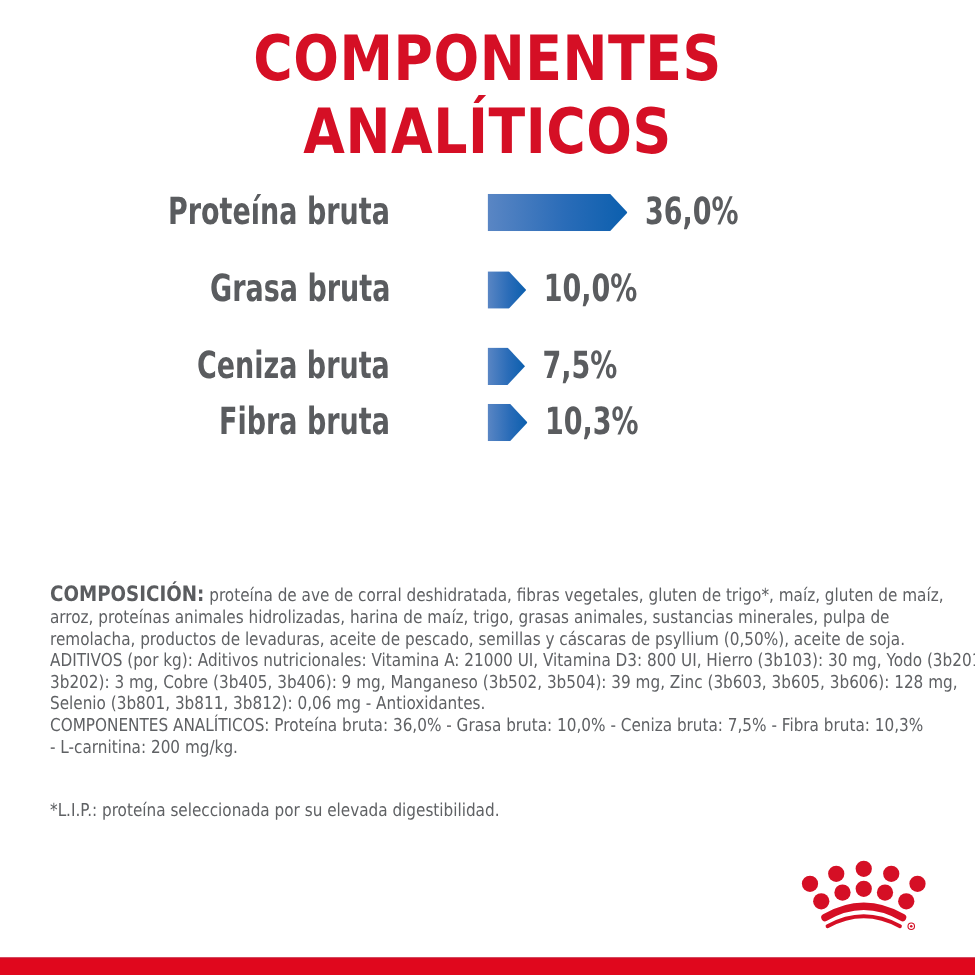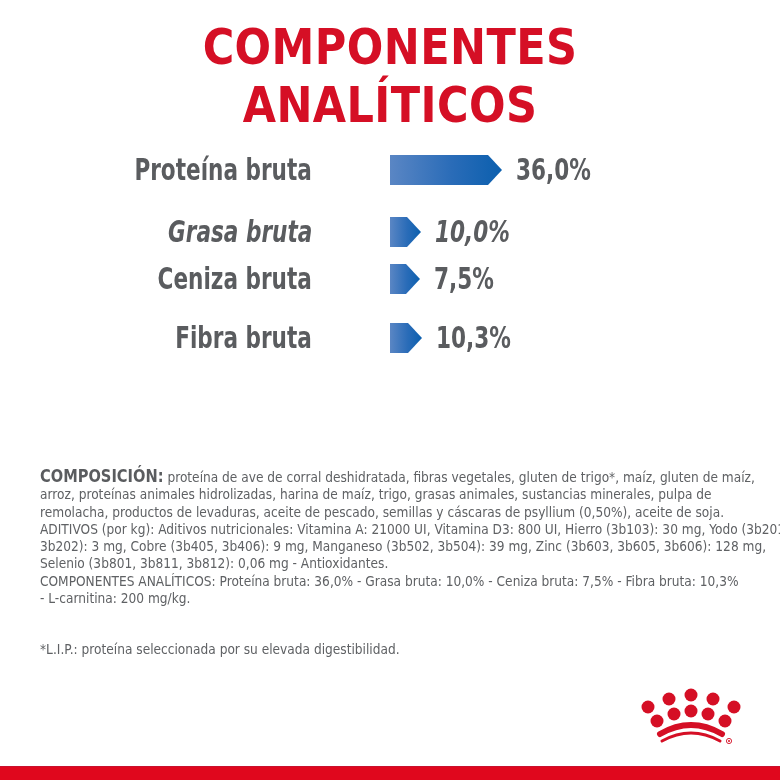--- a/index.html
+++ b/index.html
@@ -50,26 +50,26 @@
 <body>
 
 <div class="title">COMPONENTES ANALÍTICOS</div>
 
 <div class="chart" id="chart">
     <div class="row" style="top: 12px;">
       <span class="label">Proteína bruta</span>
       <div class="bar" style="width: 112px;"></div>
       <span class="value" style="left: 516px;">36,0%</span>
     </div>
-    <div class="row" style="top: 74px; font-style: italic;">
+    <div class="row" style="top: 74px;">
       <span class="label">Grasa bruta</span>
       <div class="bar" style="width: 31px;"></div>
       <span class="value" style="left: 435px;">10,0%</span>
     </div>
-    <div class="row" style="top: 121px;">
+    <div class="row" style="top: 135px;">
       <span class="label">Ceniza bruta</span>
       <div class="bar" style="width: 30px;"></div>
       <span class="value" style="left: 434px;">7,5%</span>
     </div>
     <div class="row" style="top: 180px;">
       <span class="label">Fibra bruta</span>
       <div class="bar" style="width: 32px;"></div>
       <span class="value" style="left: 436px;">10,3%</span>
     </div>
   </div>

